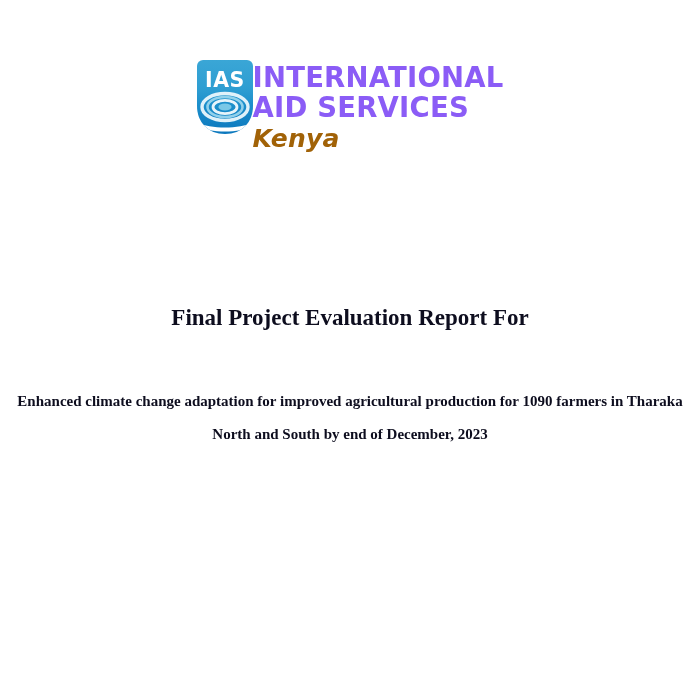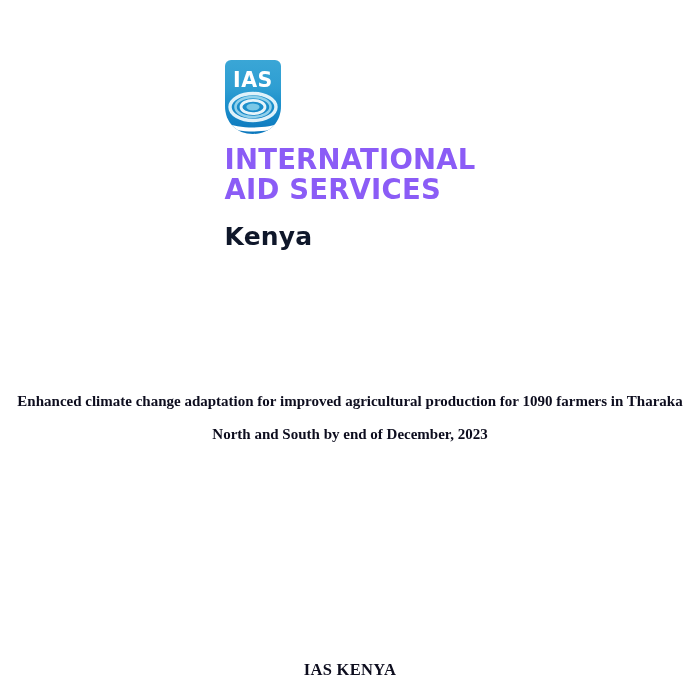--- a/index.html
+++ b/index.html
@@ -29,21 +29,20 @@
     left: 0;
     top: 60px;
     width: 700px;
     display: flex;
     justify-content: center;
     align-items: flex-start;
   }
   .logo-inner {
     display: flex;
     align-items: flex-start;
-    flex-direction: column;
   }
 
   .logo-mark {
     width: 56px;
     height: 82px;
     flex: 0 0 auto;
     display: block;
   }
 
   .wordmark {
@@ -61,23 +60,24 @@
     letter-spacing: 0.2px;
     color: #8b5cf6;
     white-space: nowrap;
   }
   .wordmark-line3 {
     font-family: "DejaVu Sans", sans-serif;
     font-weight: bold;
     font-size: 25px;
     line-height: 30px;
     letter-spacing: 0.2px;
-    color: #0f172a;
+    color: #a16207;
     white-space: nowrap;
-    margin-top: 18px;
+    margin-top: 2px;
+    font-style: italic;
   }
 
   
   .report-for {
     position: absolute;
     left: 0;
     top: 303px;
     width: 700px;
     text-align: center;
     font-family: "Liberation Serif", serif;
@@ -152,18 +152,18 @@
 
       <div class="wordmark">
         <div class="wordmark-line1">INTERNATIONAL</div>
         <div class="wordmark-line2">AID SERVICES</div>
         <div class="wordmark-line3">Kenya</div>
       </div>
 
     </div>
   </div>
 
+  <div class="report-for">Final Project Evaluation Report For</div>
 
   <div class="project-title">Enhanced climate change adaptation for improved agricultural production for 1090 farmers in Tharaka North and South by end of December, 2023</div>
 
-  <div class="footer-org">IAS KENYA</div>
 
 </div>
 
 </body></html>

